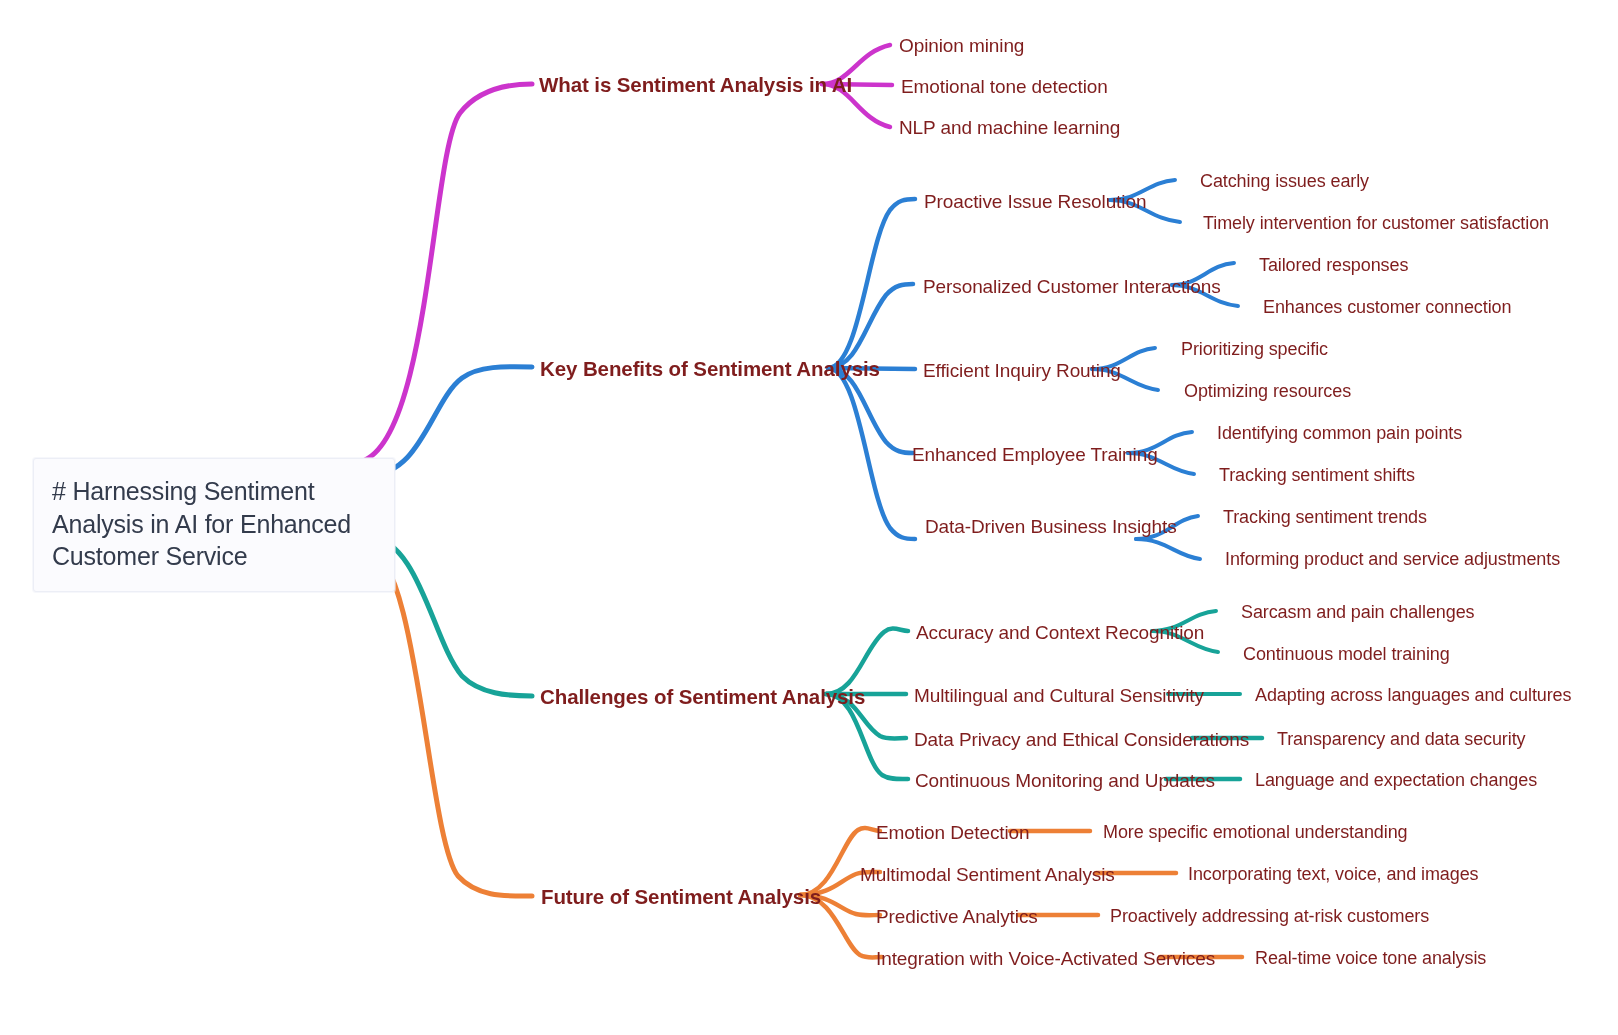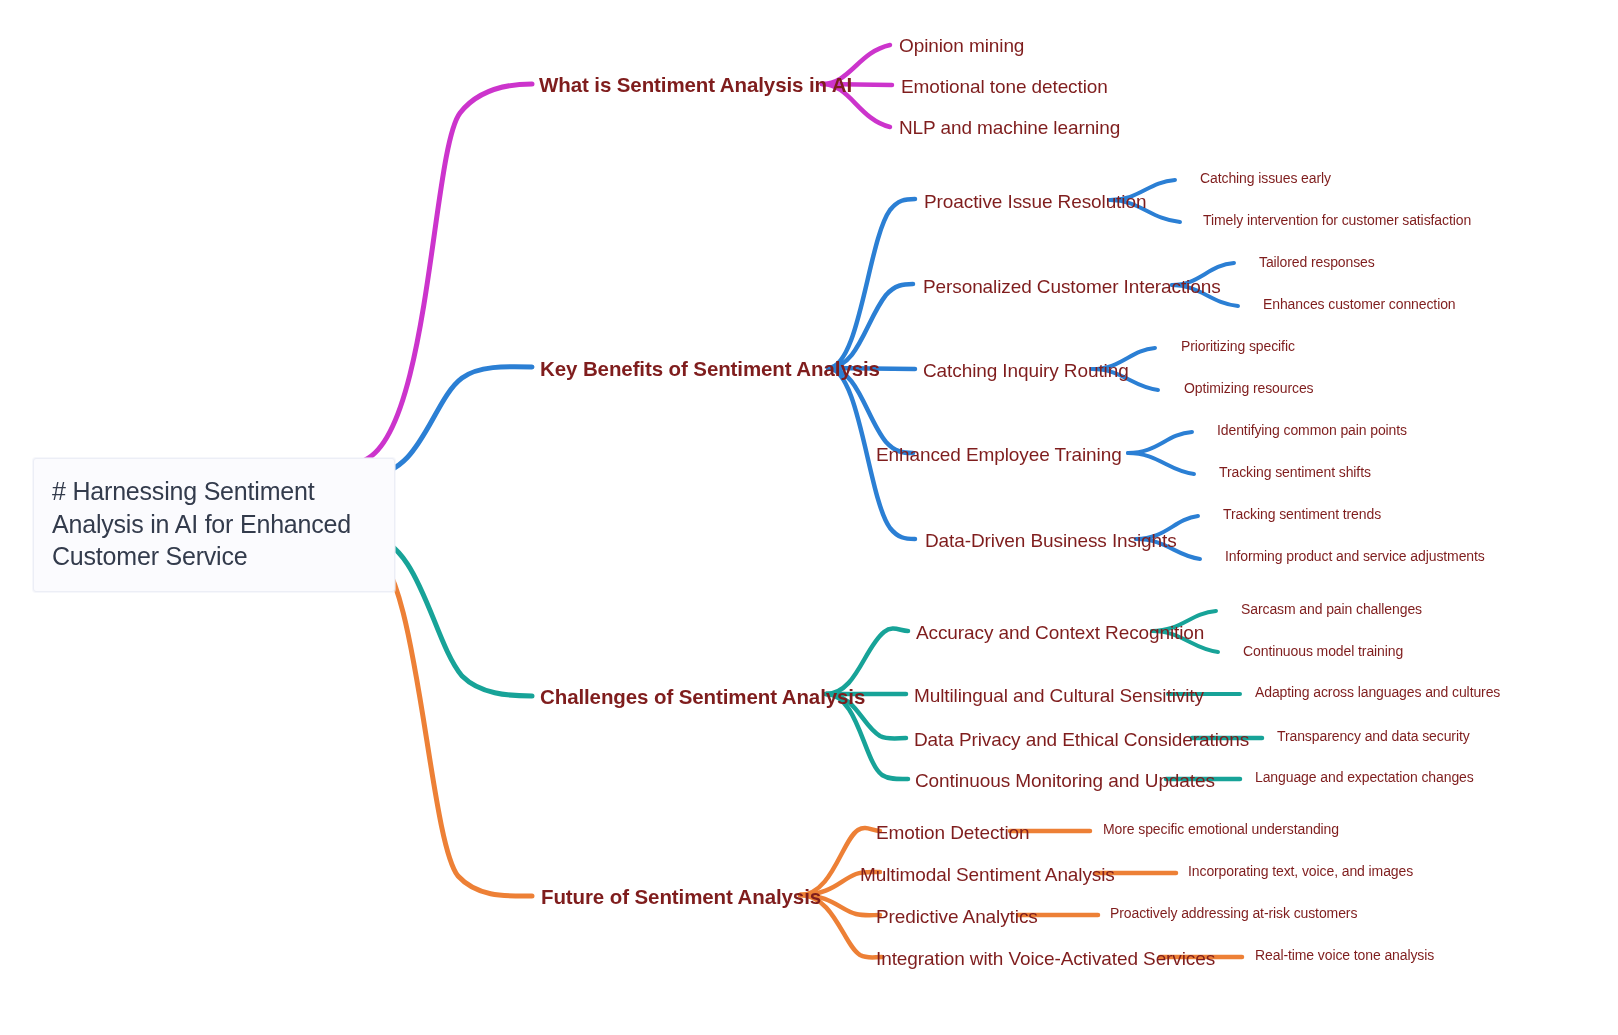--- a/index.html
+++ b/index.html
@@ -36,21 +36,21 @@
     -webkit-font-smoothing: antialiased;
   }
   .node-level1 {
     font-size: 20.5px;
     font-weight: 700;
   }
   .node-level2 {
     font-size: 19px;
   }
   .node-level3 {
-    font-size: 14px;
+    font-size: 18px;
   }
   #root-node {
     position: absolute;
     left: 33px;
     top: 458px;
     width: 362px;
     box-sizing: border-box;
     padding: 16px 18px 18px 18px;
     background: #fbfbfe;
     border: 1px solid #eceef6;
@@ -151,29 +151,29 @@
   <div class="node-label node-level1" style="left:540px; top:356px;">Key Benefits of Sentiment Analysis</div>
 
   <div class="node-label node-level2" style="left:924px; top:190px;">Proactive Issue Resolution</div>
   <div class="node-label node-level3" style="left:1200px; top:170px;">Catching issues early</div>
   <div class="node-label node-level3" style="left:1203px; top:212px;">Timely intervention for customer satisfaction</div>
 
   <div class="node-label node-level2" style="left:923px; top:275px;">Personalized Customer Interactions</div>
   <div class="node-label node-level3" style="left:1259px; top:254px;">Tailored responses</div>
   <div class="node-label node-level3" style="left:1263px; top:296px;">Enhances customer connection</div>
 
-  <div class="node-label node-level2" style="left:923px; top:359px;">Catching Inquiry Routing</div>
+  <div class="node-label node-level2" style="left:923px; top:359px;">Efficient Inquiry Routing</div>
   <div class="node-label node-level3" style="left:1181px; top:338px;">Prioritizing specific</div>
   <div class="node-label node-level3" style="left:1184px; top:380px;">Optimizing resources</div>
 
-  <div class="node-label node-level2" style="left:876px; top:443px;">Enhanced Employee Training</div>
+  <div class="node-label node-level2" style="left:912px; top:443px;">Enhanced Employee Training</div>
   <div class="node-label node-level3" style="left:1217px; top:422px;">Identifying common pain points</div>
   <div class="node-label node-level3" style="left:1219px; top:464px;">Tracking sentiment shifts</div>
 
-  <div class="node-label node-level2" style="left:925px; top:529px;">Data-Driven Business Insights</div>
+  <div class="node-label node-level2" style="left:925px; top:515px;">Data-Driven Business Insights</div>
   <div class="node-label node-level3" style="left:1223px; top:506px;">Tracking sentiment trends</div>
   <div class="node-label node-level3" style="left:1225px; top:548px;">Informing product and service adjustments</div>
 
   <div class="node-label node-level1" style="left:540px; top:684px;">Challenges of Sentiment Analysis</div>
 
   <div class="node-label node-level2" style="left:916px; top:621px;">Accuracy and Context Recognition</div>
   <div class="node-label node-level3" style="left:1241px; top:601px;">Sarcasm and pain challenges</div>
   <div class="node-label node-level3" style="left:1243px; top:643px;">Continuous model training</div>
 
   <div class="node-label node-level2" style="left:914px; top:684px;">Multilingual and Cultural Sensitivity</div>

